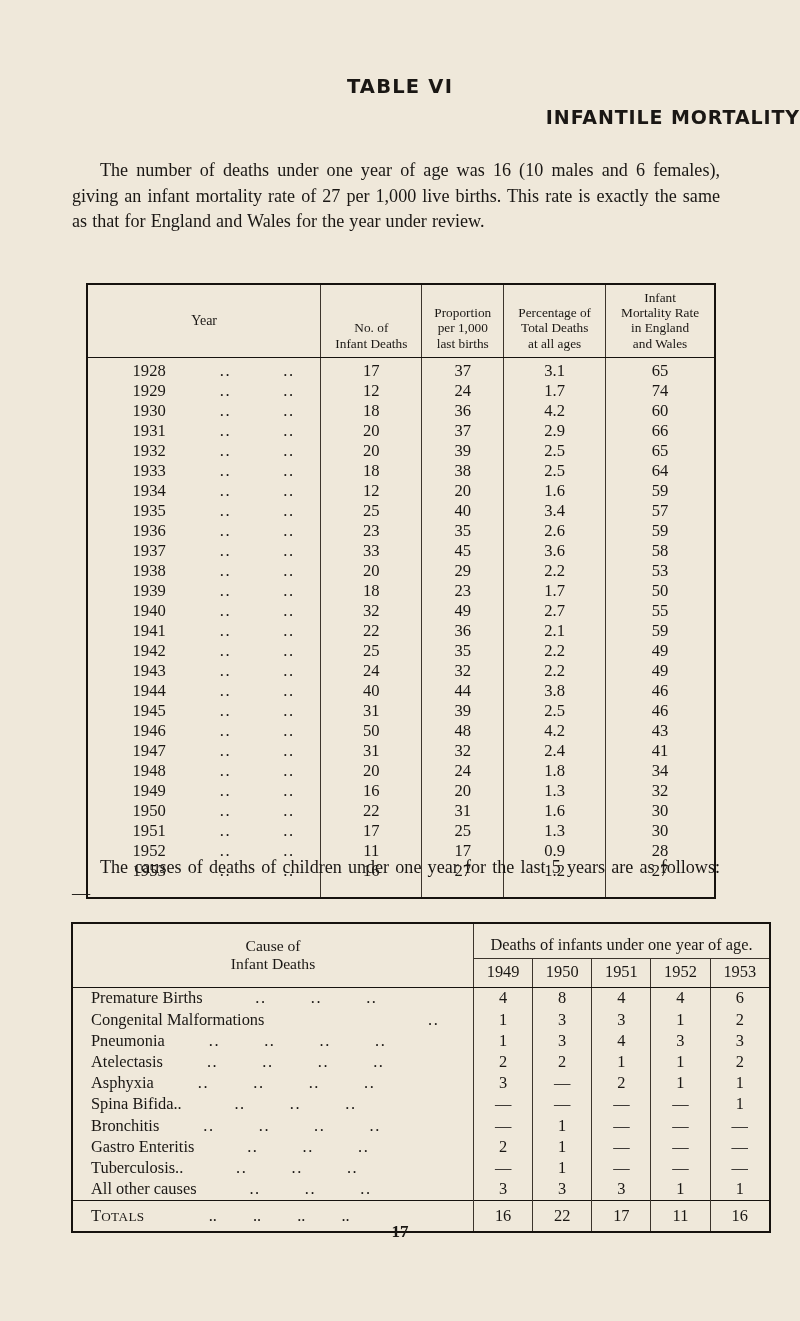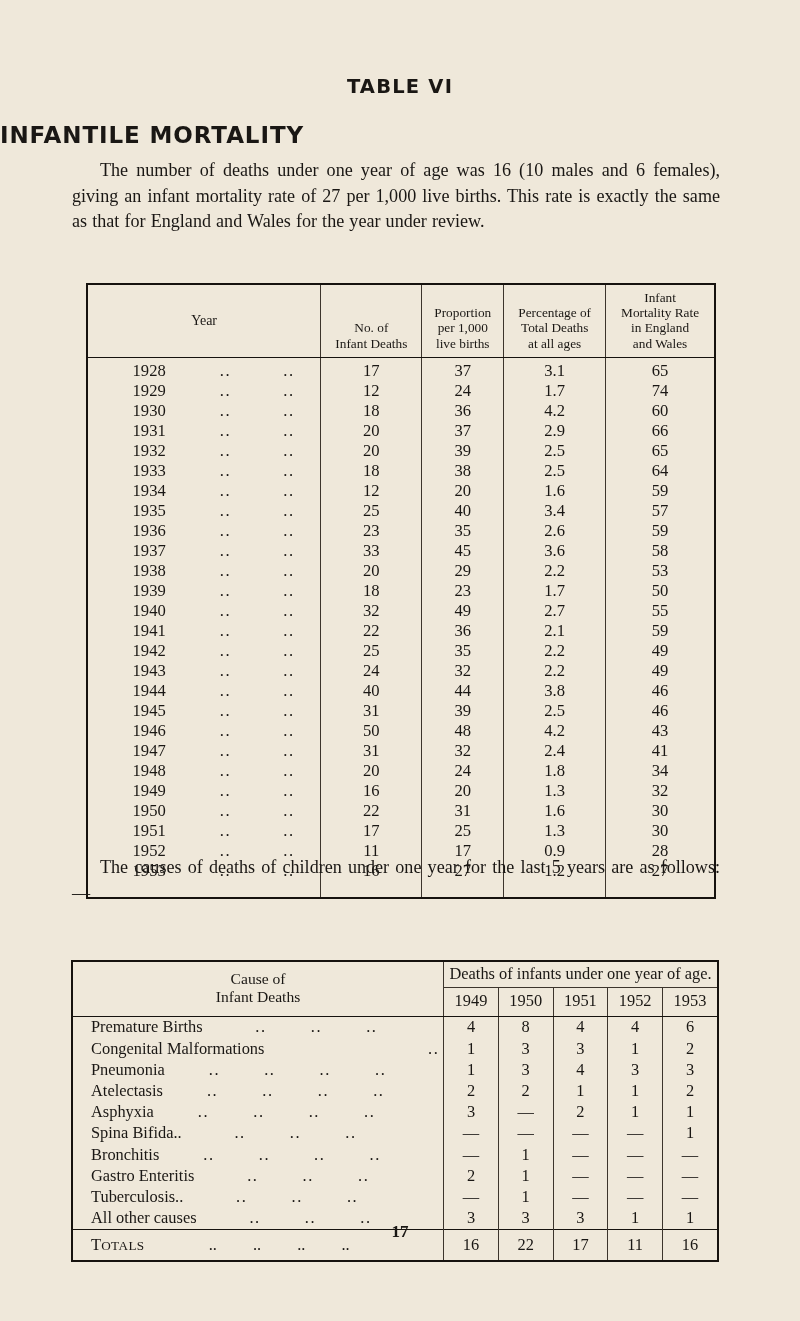--- a/index.html
+++ b/index.html
@@ -29,29 +29,29 @@
     font-family: "DejaVu Sans", sans-serif;
     font-weight: bold;
     font-size: 19.5px;
     letter-spacing: 1.2px;
     margin: 0;
     position: absolute;
     left: 0; right: 0;
     top: 75px;
   }
   .section-title {
-    text-align: left;
+    text-align: right;
     font-family: "DejaVu Sans", sans-serif;
     font-weight: bold;
-    font-size: 23px;
+    font-size: 19px;
     letter-spacing: 0.9px;
     margin: 0;
     position: absolute;
     left: 0; right: 0;
-    top: 122px;
+    top: 106px;
   }
 
   
   .para {
     position: absolute;
     left: 72px;
     width: 648px;
     font-size: 18.1px;
     line-height: 25.6px;
     text-align: justify;
@@ -115,38 +115,38 @@
     display: inline-block;
     letter-spacing: 1.6px;
   }
   .yr-cell .gap1 { width: 54px; }
   .yr-cell .gap2 { width: 52px; }
   .num-cell { text-align: center; }
 
   
   #tbl-causes {
     left: 71px;
-    top: 960px;
-    width: 648px;
+    top: 922px;
+    width: 700px;
     border: 2.6px solid #16120e;
   }
   #tbl-causes th {
     font-size: 15.6px;
     line-height: 18.4px;
     text-align: center;
     font-weight: normal;
   }
   #tbl-causes .hdr-cause {
     padding: 7px 4px 8px;
     border-right: 1px solid #3c342c;
     border-bottom: 1.6px solid #16120e;
     vertical-align: middle;
   }
   #tbl-causes .hdr-span {
-    padding: 3px 4px 4px;
+    padding: 12px 4px 4px;
     border-bottom: 1px solid #3c342c;
     font-size: 16.4px;
   }
   #tbl-causes .hdr-year {
     padding: 4px 4px 5px;
     border-right: 1px solid #3c342c;
     border-bottom: 1.6px solid #16120e;
     font-size: 16.4px;
   }
   #tbl-causes .hdr-year:last-child { border-right: none; }
@@ -206,21 +206,21 @@
     <thead>
       <tr>
         <th class="year-head">Year</th>
         <th>
           <span>No. of</span><br>
           <span>Infant Deaths</span>
         </th>
         <th>
           <span>Proportion</span><br>
           <span>per 1,000</span><br>
-          <span>live births</span>
+          <span>last births</span>
         </th>
         <th>
           <span>Percentage of</span><br>
           <span>Total Deaths</span><br>
           <span>at all ages</span>
         </th>
         <th>
           <span>Infant</span><br>
           <span>Mortality Rate</span><br>
           <span>in England</span><br>

